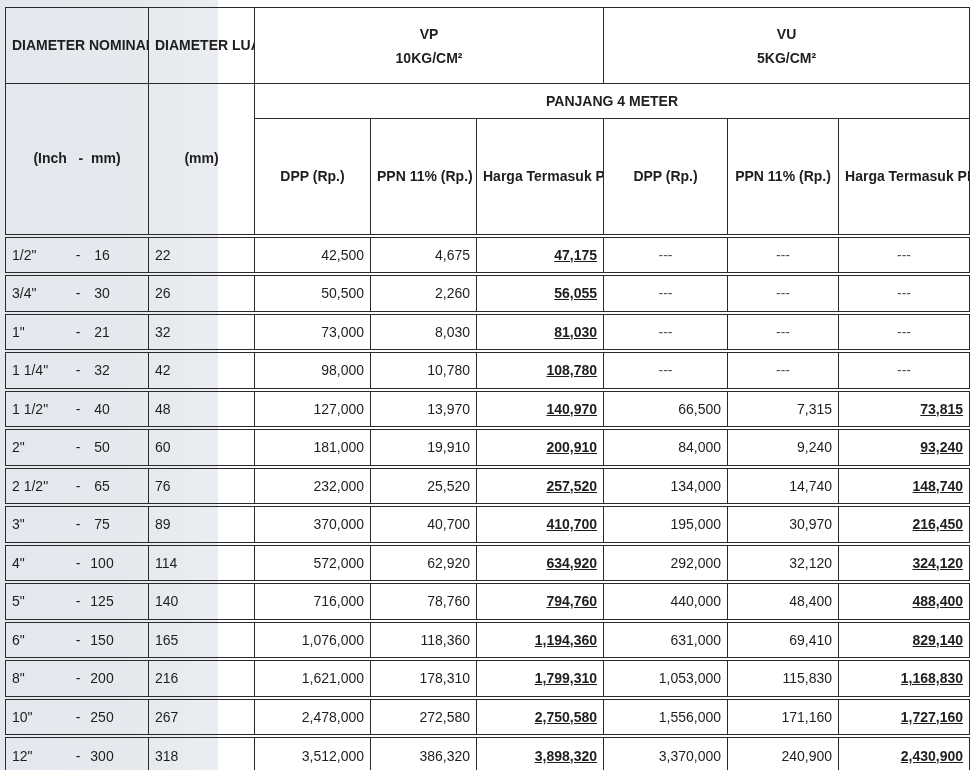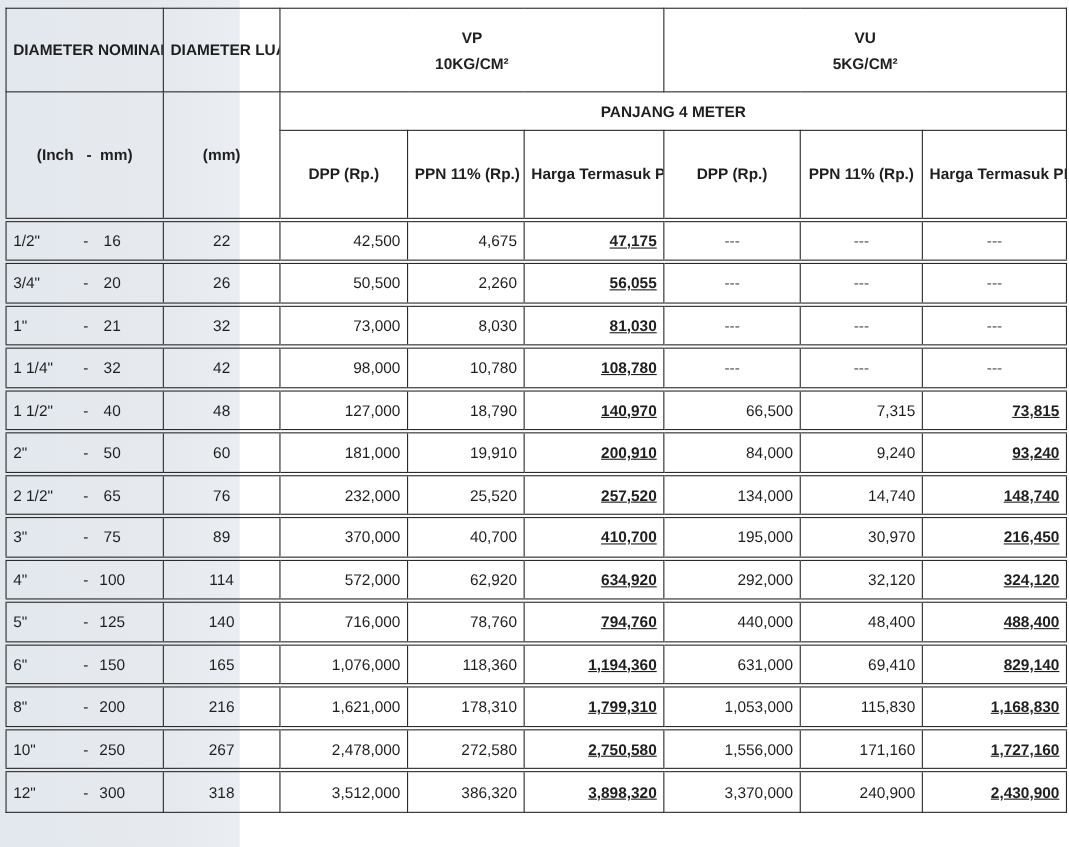--- a/index.html
+++ b/index.html
@@ -9,30 +9,30 @@
            background: linear-gradient(to right, #e3e8ee 0%, #e6eaef 70%, #eaedf1 100%); }
   table.price { position: absolute; left: 5px; top: 7px; width: 964px;
                 border-collapse: collapse; table-layout: fixed; }
   table.price td, table.price th { border: 1.5px solid #2a2a2a; padding: 0 6px;
                 font-size: 14px; overflow: hidden; white-space: nowrap; }
   th { font-weight: bold; text-align: center; line-height: 17px; background: transparent; }
   th.big { font-size: 18px; line-height: 24px; }
   th.wrap { white-space: normal; }
   tr.h1 { height: 76px; }
   tr.h2 { height: 35px; }
-  tr.h3 { height: 81px; }
+  tr.h3 { height: 117px; }
   tr.h3 th { border-bottom: 4px double #2a2a2a; }
   tr.data { height: 38.5px; }
   tr.data td { border-top: 4px double #2a2a2a; }
   tr.data:first-of-type td { border-top: none; }
   td.nd { text-align: left; padding-left: 10px; }
   td.nd .inch { display: inline-block; width: 58px; }
   td.nd .dash { display: inline-block; width: 16px; text-align: center; }
   td.nd .mm { display: inline-block; width: 32px; text-align: center; }
-  td.od { text-align: center; }
+  td.od { text-align: left; }
   td.num { text-align: right; }
   td.bold { font-weight: bold; text-decoration: underline; }
   td.empty { text-align: center; color: #555; font-size: 12px; }
 </style>
 </head>
 <body>
 
 <div class="shade"></div>
 
 <table class="price">
@@ -79,21 +79,21 @@
     <td class="od">22</td>
     <td class="num">42,500</td>
     <td class="num">4,675</td>
     <td class="num bold">47,175</td>
     <td class="empty">---</td>
     <td class="empty">---</td>
     <td class="empty">---</td>
   </tr>
 
   <tr class="data">
-    <td class="nd"><span class="inch">3/4"</span><span class="dash">-</span><span class="mm">20</span></td>
+    <td class="nd"><span class="inch">3/4"</span><span class="dash">-</span><span class="mm">30</span></td>
     <td class="od">26</td>
     <td class="num">50,500</td>
     <td class="num">2,260</td>
     <td class="num bold">56,055</td>
     <td class="empty">---</td>
     <td class="empty">---</td>
     <td class="empty">---</td>
   </tr>
 
   <tr class="data">
@@ -115,21 +115,21 @@
     <td class="num bold">108,780</td>
     <td class="empty">---</td>
     <td class="empty">---</td>
     <td class="empty">---</td>
   </tr>
 
   <tr class="data">
     <td class="nd"><span class="inch">1 1/2"</span><span class="dash">-</span><span class="mm">40</span></td>
     <td class="od">48</td>
     <td class="num">127,000</td>
-    <td class="num">18,790</td>
+    <td class="num">13,970</td>
     <td class="num bold">140,970</td>
     <td class="num">66,500</td>
     <td class="num">7,315</td>
     <td class="num bold">73,815</td>
   </tr>
 
   <tr class="data">
     <td class="nd"><span class="inch">2"</span><span class="dash">-</span><span class="mm">50</span></td>
     <td class="od">60</td>
     <td class="num">181,000</td>

